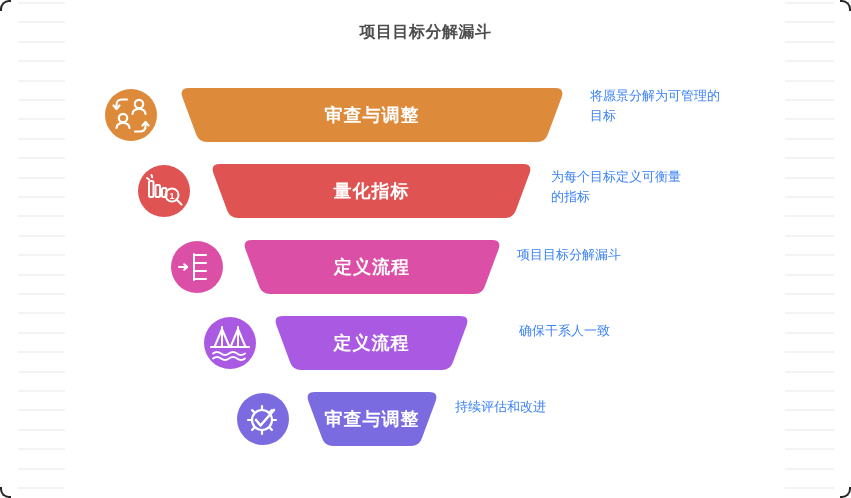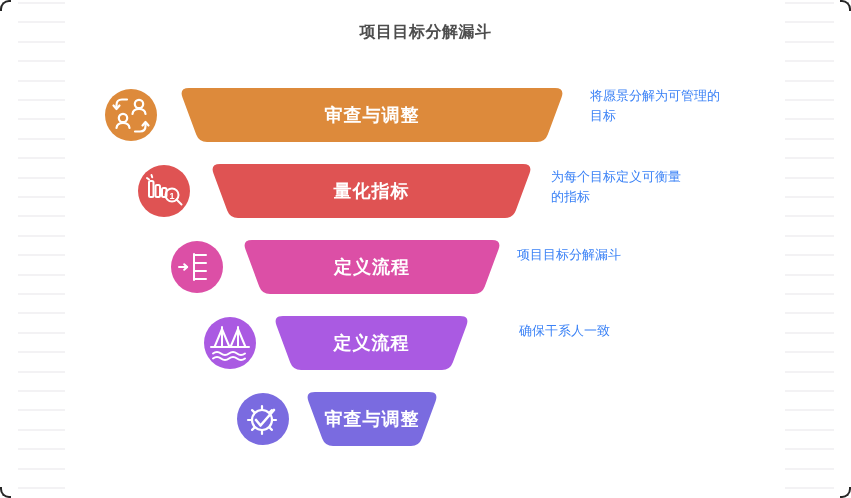--- a/index.html
+++ b/index.html
@@ -172,14 +172,15 @@
         <path d="M -7,1 L -2.5,6.5 L 11,-9" stroke-width="2.6"></path>
       </g>
     </svg>
   </div>
   <div class="trap t5">
     <svg width="134" height="54" viewBox="0 0 134 54">
       <path d="M 10,0 L 124,0 Q 134,0 130.5,9.4 L 116.8,46.5 Q 114,54 106,54 L 28,54 Q 20,54 17.2,46.5 L 3.5,9.4 Q 0,0 10,0 Z" fill="#7A6BE0"></path>
     </svg>
     <div class="lbl">审查与调整</div>
   </div>
+  <div class="desc d5">持续评估和改进</div>
 
 </div>
 
 </body></html>

